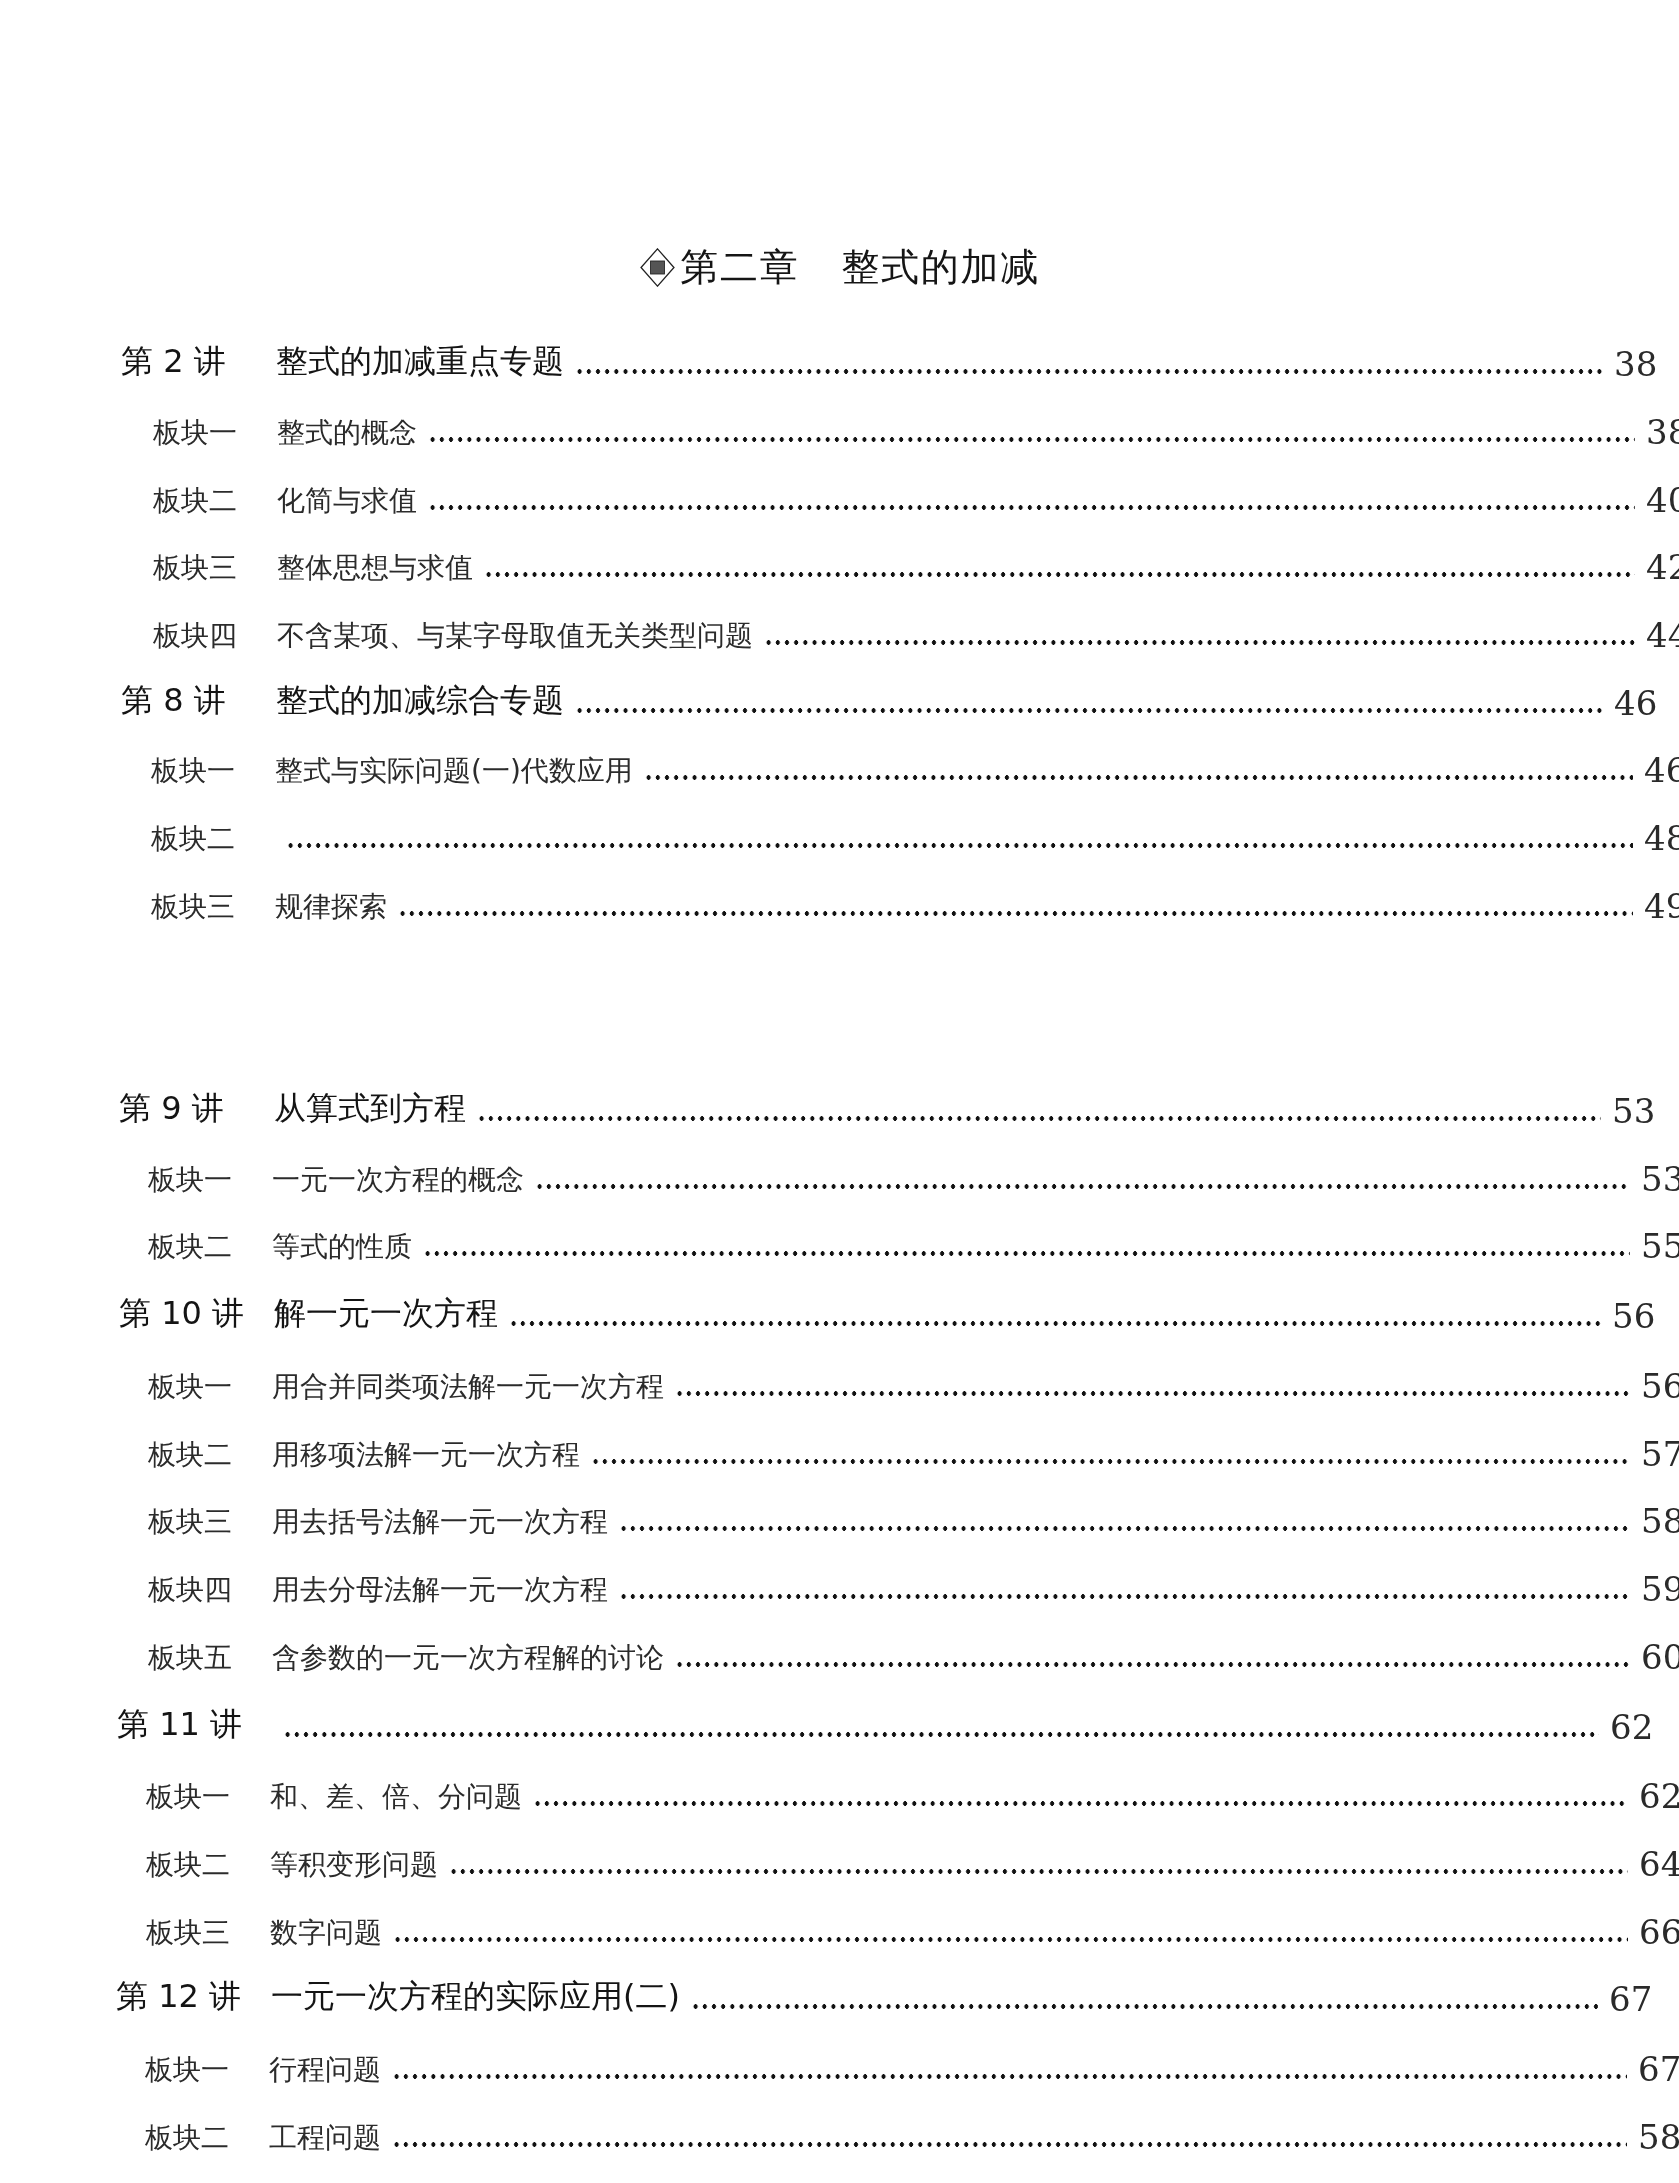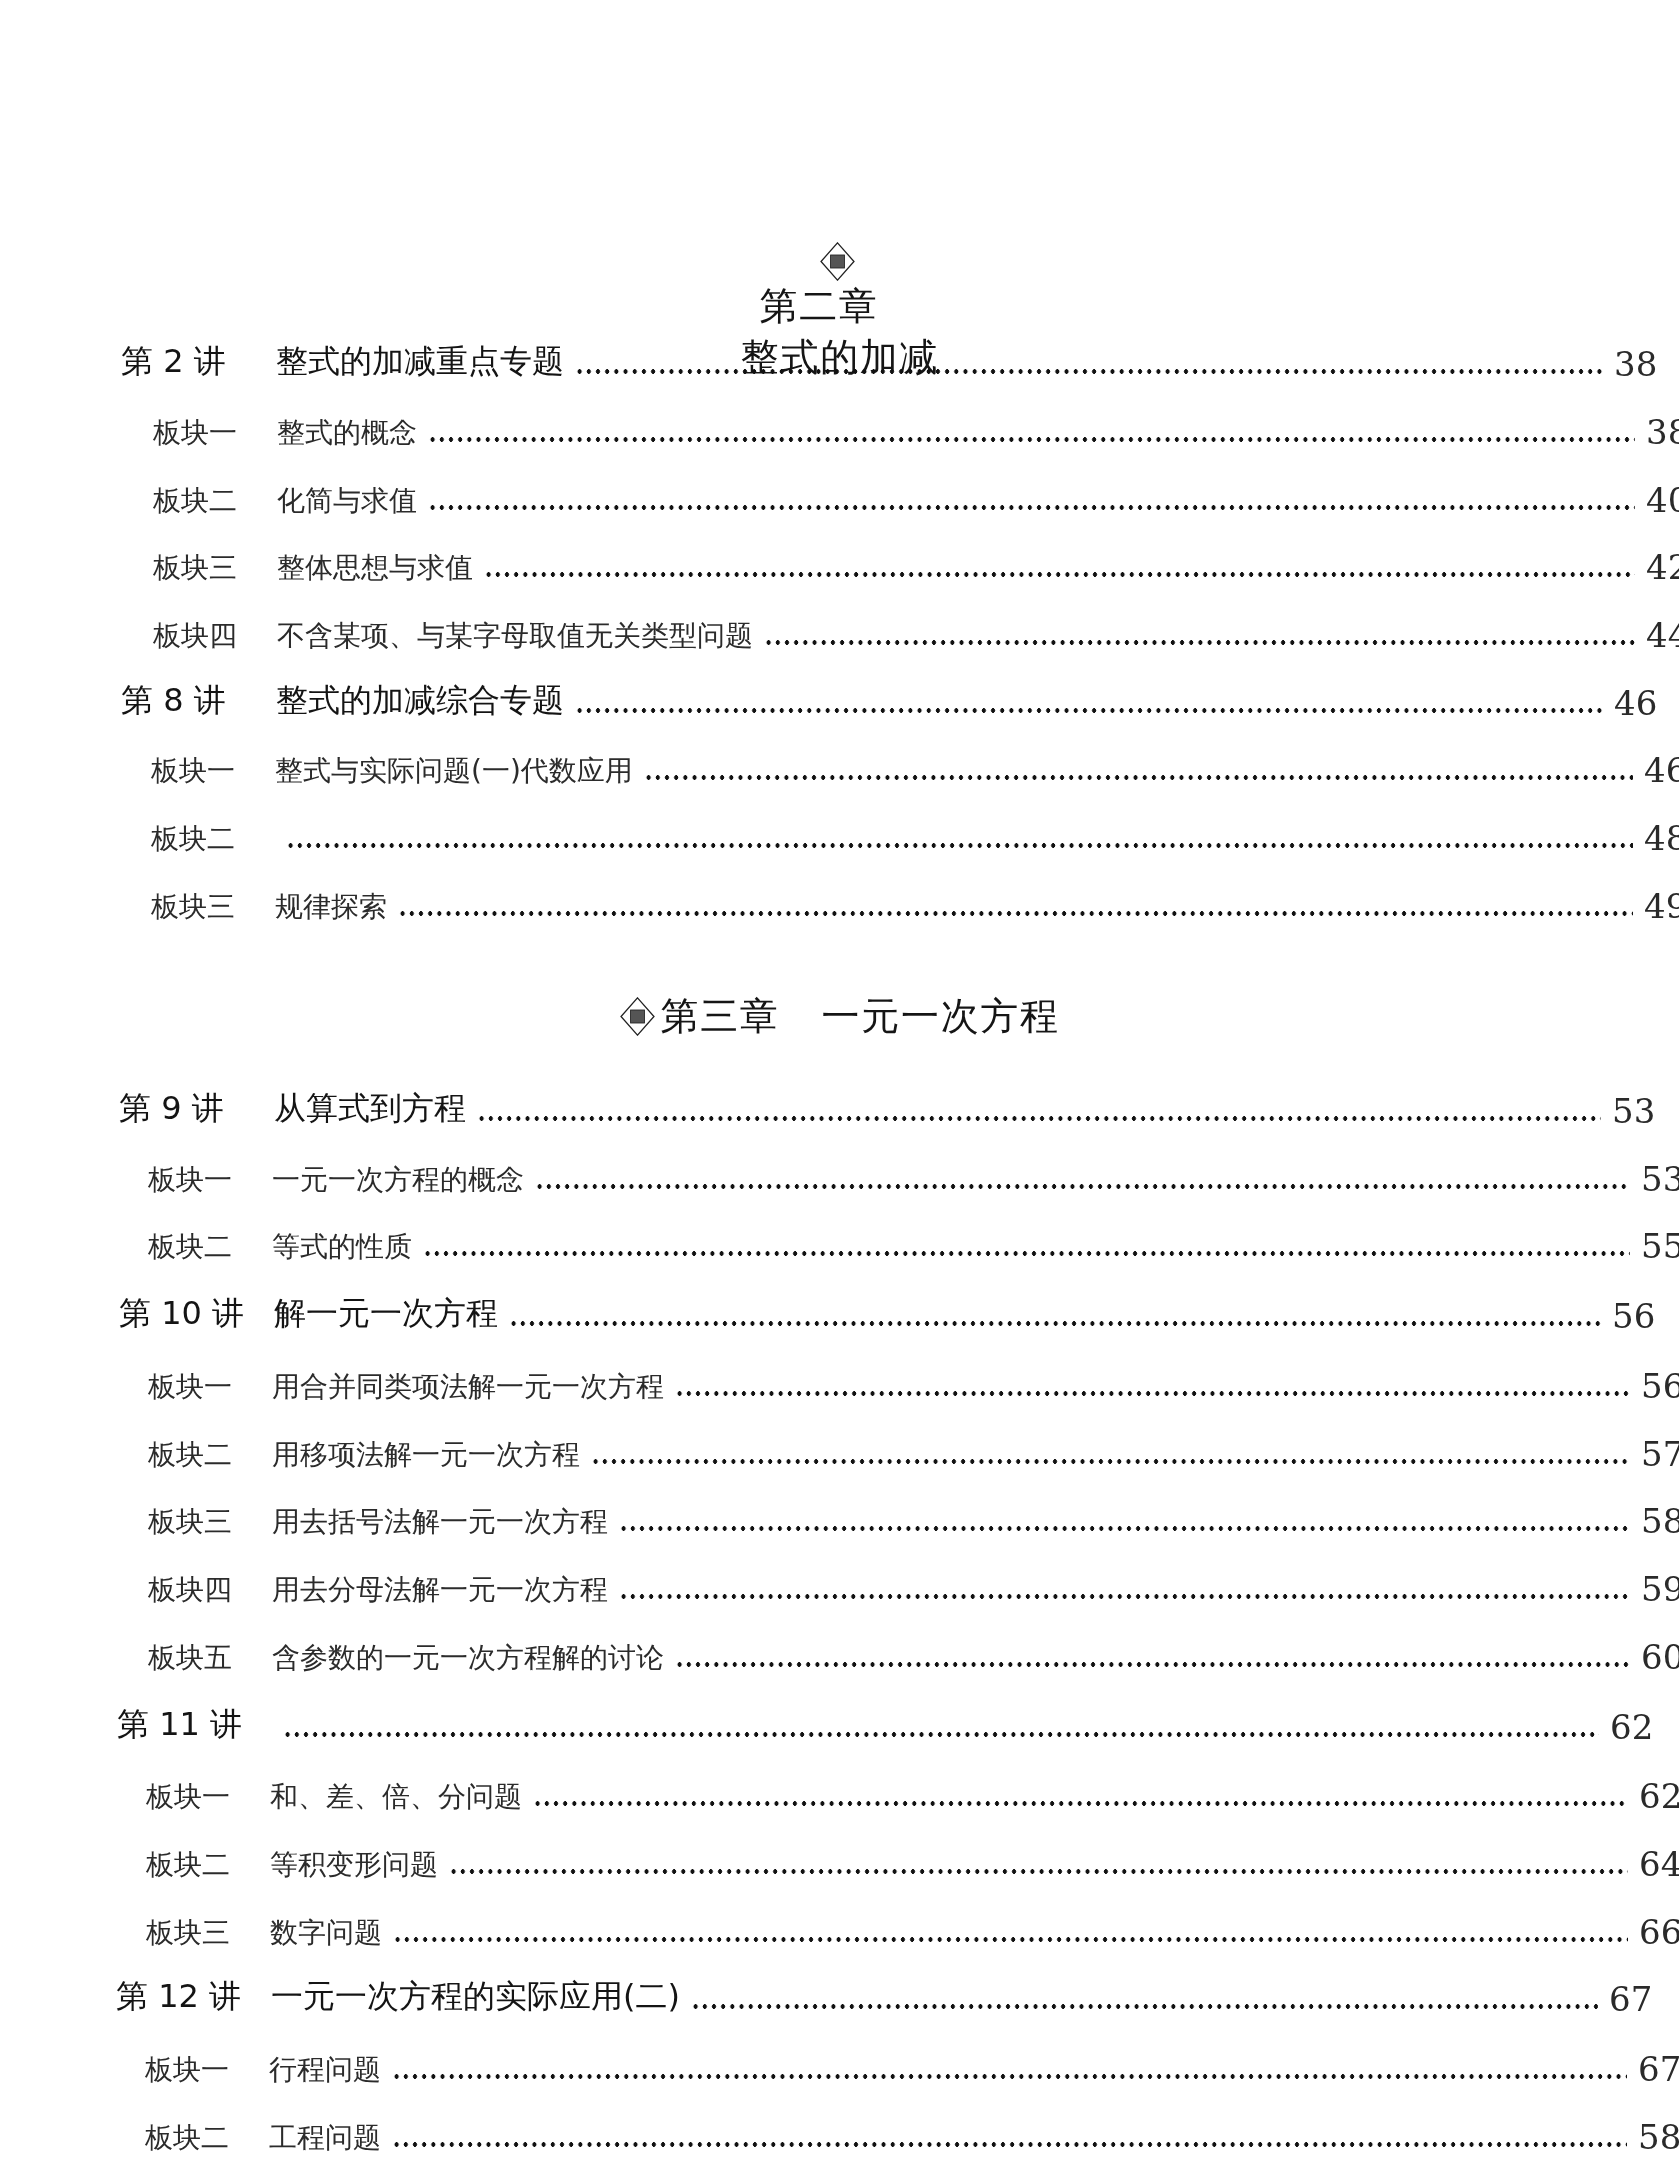--- a/index.html
+++ b/index.html
@@ -38,21 +38,21 @@
   .lecture .lec-no { display: inline-block; width: 155px; }
 
   .section { font-size: 28px; color: #2b2b2b; }
   .section .sec-no { display: inline-block; width: 124px; }
 </style>
 </head>
 <body>
 
 <div class="page">
 
-  <div class="chapter-title" style="top:242px;flex-direction:column;">
+  <div class="chapter-title" style="top:242px;">
     <svg class="diamond" viewBox="0 0 80 90">
       <polygon points="40,2 78,45 40,88 2,45" fill="none" stroke="#222" stroke-width="3"></polygon>
       <rect x="24" y="30" width="32" height="30" fill="#555" stroke="#222" stroke-width="2"></rect>
     </svg>
     <span class="num">第二章</span>
     <span>整式的加减</span>
   </div>
 
   <div class="row lecture" style="top:336px;padding-left:121px;">
     <span class="label lec-no">第 2 讲</span>
@@ -102,28 +102,20 @@
     <span class="leader"></span>
     <span class="page-no">48</span>
   </div>
   <div class="row section" style="top:878px;padding-left:151px;">
     <span class="label sec-no">板块三</span>
     <span class="label">规律探索</span>
     <span class="leader"></span>
     <span class="page-no">49</span>
   </div>
 
-  <div class="chapter-title" style="top:991px;">
-    <svg class="diamond" viewBox="0 0 80 90">
-      <polygon points="40,2 78,45 40,88 2,45" fill="none" stroke="#222" stroke-width="3"></polygon>
-      <rect x="24" y="30" width="32" height="30" fill="#555" stroke="#222" stroke-width="2"></rect>
-    </svg>
-    <span class="num">第三章</span>
-    <span>一元一次方程</span>
-  </div>
 
   <div class="row lecture" style="top:1083px;padding-left:119px;">
     <span class="label lec-no">第 9 讲</span>
     <span class="label">从算式到方程</span>
     <span class="leader"></span>
     <span class="page-no">53</span>
   </div>
   <div class="row section" style="top:1151px;padding-left:148px;">
     <span class="label sec-no">板块一</span>
     <span class="label">一元一次方程的概念</span>

